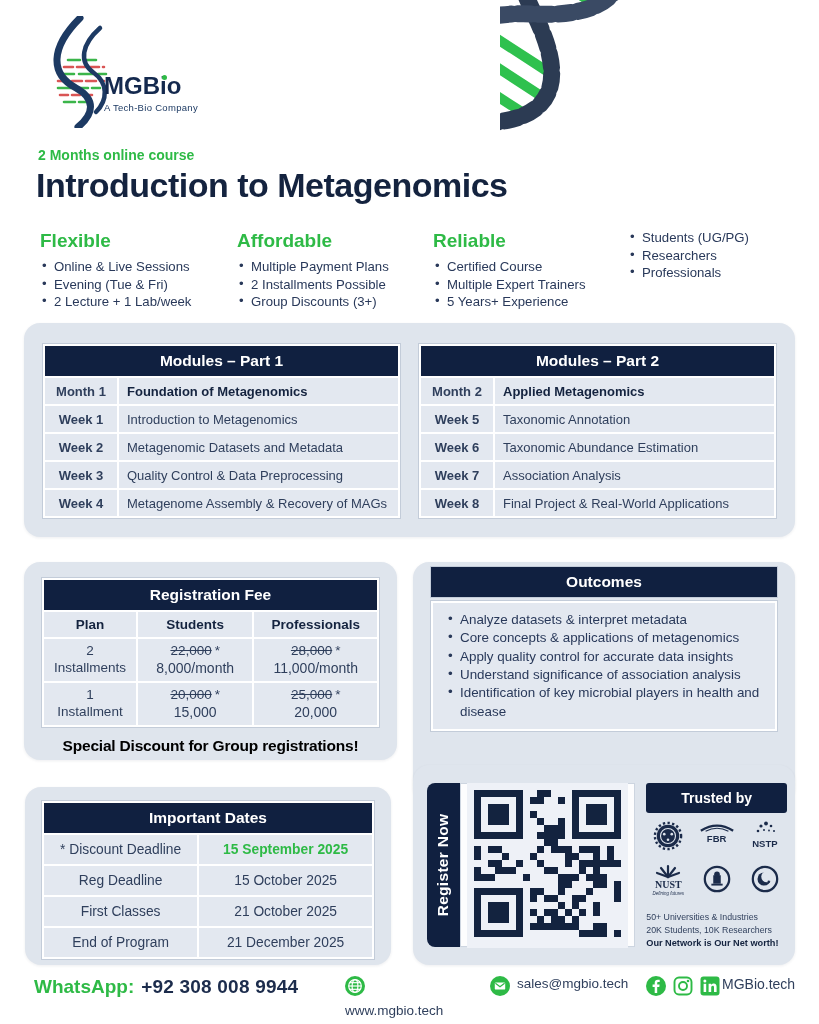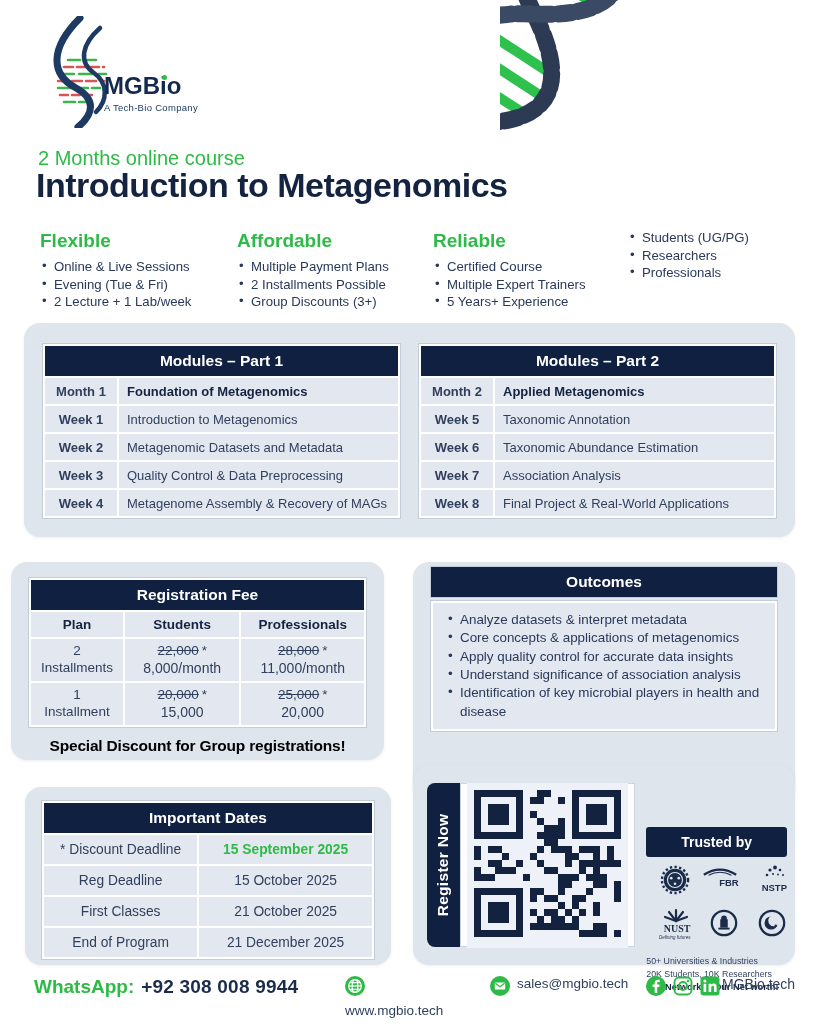--- a/index.html
+++ b/index.html
@@ -16,21 +16,21 @@
 
   
   .logo{position:absolute;left:38px;top:16px;width:220px;height:120px;}
   .logo svg{position:absolute;left:0;top:0;}
   .brand-text{position:absolute;left:66px;top:56px;}
   .brand-name{position:relative;font-size:24px;font-weight:bold;color:#14294e;letter-spacing:0px;}
   .brand-name .i-dot{position:absolute;left:57.5px;top:2.5px;width:5.5px;height:5.5px;border-radius:50%;background:var(--green);}
   .brand-tag{font-size:9.5px;color:#1d3a63;margin-top:2px;letter-spacing:.3px;}
 
   
-  .kicker{position:absolute;left:38px;top:147px;font-size:20px;color:var(--green);font-weight:400;}
+  .kicker{position:absolute;left:38px;top:147px;font-size:14px;color:var(--green);font-weight:700;}
   .title{position:absolute;left:36px;top:166px;font-size:34px;font-weight:bold;color:#14233f;letter-spacing:-.5px;}
 
   
   .features{position:absolute;left:40px;top:230px;width:745px;display:grid;grid-template-columns:197px 196px 195px 1fr;}
   .feature h3{font-size:19px;font-weight:bold;color:var(--green);margin-bottom:7px;}
   .feature ul{list-style:none;}
   .feature li{font-size:13.2px;color:#29395a;line-height:1.22;padding-left:14px;position:relative;margin-bottom:1.5px;}
   .feature li::before{content:"•";position:absolute;left:2px;top:-1px;color:#29395a;}
 
   
@@ -42,21 +42,21 @@
   table.grid td{background:var(--cell);color:#2f3f5c;font-size:13px;padding:4px 8px;vertical-align:middle;}
   td.k{font-weight:bold;color:#18294c;text-align:center;white-space:nowrap;width:72px;font-size:13px;}
   td.v{text-align:left;}
   td.v.strong{font-weight:bold;color:#14233f;}
 
   .modules{left:24px;top:323px;width:771px;height:214px;display:flex;gap:17px;padding:20px 18px;}
   .modules .mtable{flex:1;}
   .modules table.grid td{height:26px;}
 
   
-  .fees{left:11px;top:562px;width:373px;height:198px;padding:15px 17px 10px 17px;}
+  .fees{left:24px;top:562px;width:373px;height:198px;padding:15px 17px 10px 17px;}
   .fees table.grid td{text-align:center;font-size:13.5px;}
   .fees td.colh{font-weight:bold;color:#14233f;font-size:14px;padding:5px 2px;}
   .fees td.plan{width:92px;line-height:1.25;}
   .fees .old{color:#2f3f5c;}
   .fees .old s{text-decoration:line-through;}
   .fees .ast{margin-left:3px;text-decoration:none;display:inline-block;}
   .fees .new{margin-top:2px;font-size:14px;}
   .fees-note{margin-top:9px;text-align:center;font-size:15.5px;font-weight:bold;color:#000000;letter-spacing:-.2px;}
 
   
@@ -73,23 +73,23 @@
   .dates td.dlabel{width:47%;}
   .dates td.green{color:var(--green);font-weight:bold;}
 
   
   .registerbox{left:413px;top:765px;width:382px;height:200px;padding:18px 8px 18px 14px;display:flex;align-items:stretch;}
   .regbar{width:33px;background:var(--navy);border-radius:8px 0 0 8px;display:flex;align-items:center;justify-content:center;}
   .regbar span{transform:rotate(-90deg);white-space:nowrap;color:#fff;font-weight:bold;font-size:15.5px;letter-spacing:.3px;}
   .qrpanel{width:178px;background:#fdfdfe;border:1px solid #cdd5e0;display:flex;align-items:center;justify-content:center;}
   .qrinner{background:#eef1f7;padding:7px;}
   .trustcol{width:143px;margin-left:11px;display:flex;flex-direction:column;}
-  .trusthead{background:var(--navy);color:#fff;font-weight:bold;font-size:14px;text-align:center;padding:7px 0;border-radius:3px;margin-top:44px;}
+  .trusthead{background:var(--navy);color:#fff;font-weight:bold;font-size:14px;text-align:center;padding:7px 0;border-radius:3px;}
   .tgrid{display:grid;grid-template-columns:repeat(3,1fr);gap:3px 4px;margin-top:8px;}
-  .tlogo{display:flex;flex-direction:column;align-items:flex-end;justify-content:flex-start;height:40px;}
+  .tlogo{display:flex;flex-direction:column;align-items:center;justify-content:flex-start;height:40px;}
   .tlabel{font-size:9.5px;font-weight:bold;color:#1b2b4a;line-height:1;margin-top:1px;}
   .tlabel.serif{font-family:"Liberation Serif",serif;font-size:10px;}
   .ttag{font-size:4.5px;font-style:italic;color:#1b2b4a;margin-top:1px;}
   .tstats{margin-top:7px;font-size:8.8px;color:#2f3f5c;line-height:1.45;}
   .ttagline{font-size:9.2px;font-weight:bold;color:#14233f;margin-top:1px;}
 
   
   .footer{position:absolute;left:0;top:976px;width:819px;height:40px;}
   .footer .fitem{position:absolute;top:0;display:flex;align-items:flex-start;gap:7px;}
   .wa{left:34px;}

